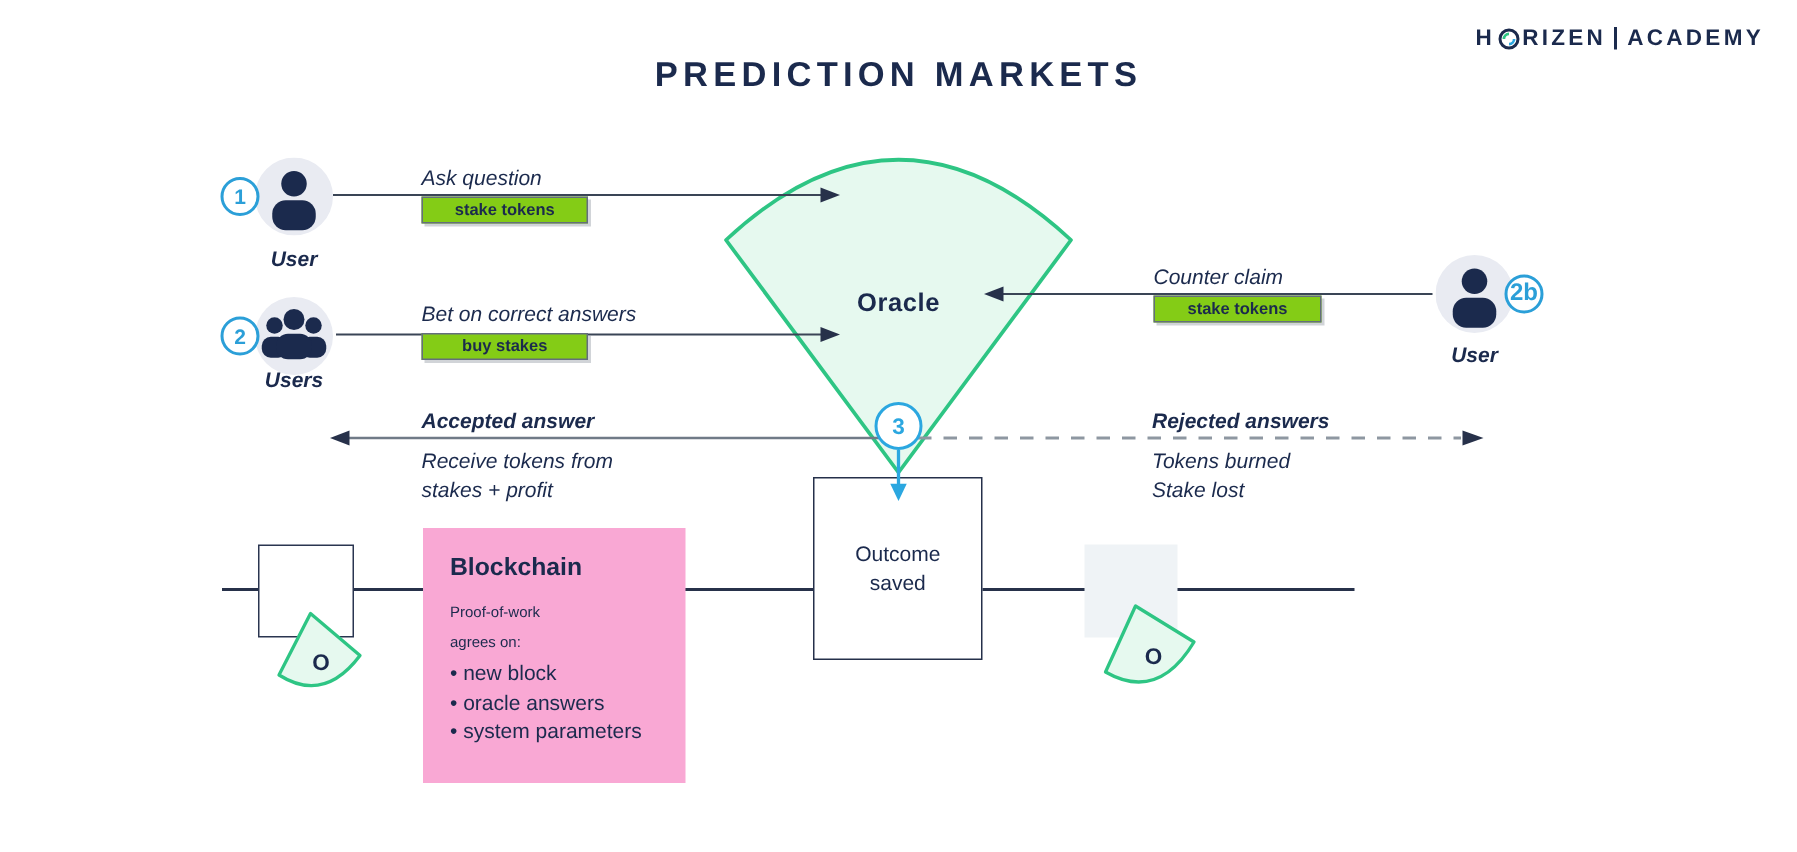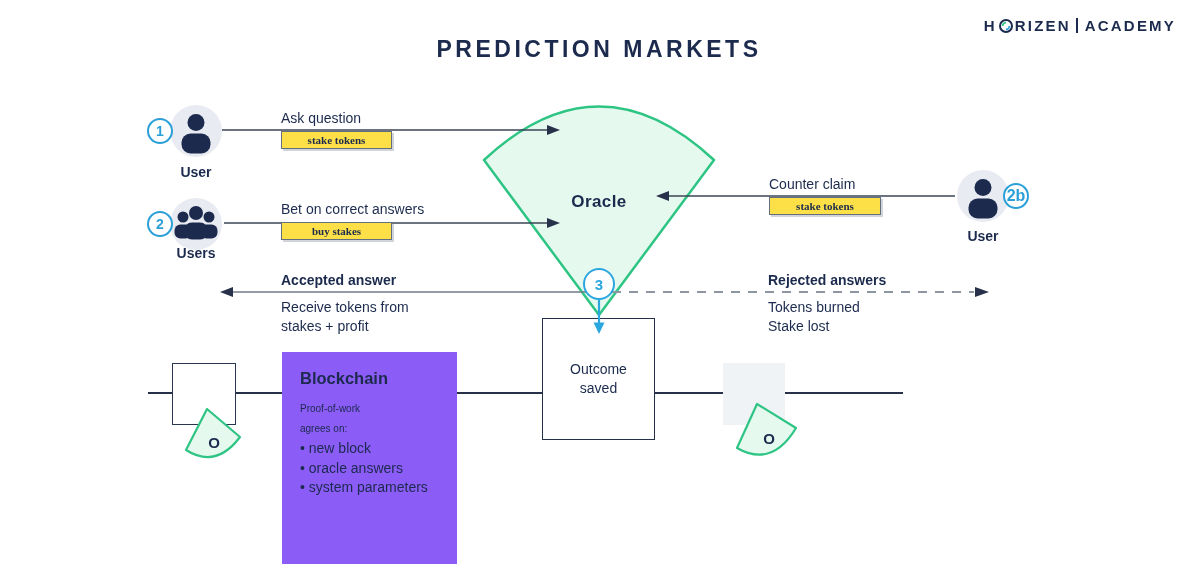--- a/index.html
+++ b/index.html
@@ -8,40 +8,40 @@
   svg.layer{position:absolute;left:0;top:0;}
   svg.base{z-index:1;}
   svg.top{z-index:4;pointer-events:none;}
   .abs{position:absolute;z-index:2;}
   .title{position:absolute;left:0;right:0;top:36px;text-align:center;font-size:23px;font-weight:bold;
          letter-spacing:3.5px;z-index:2;}
   .logo{position:absolute;top:17px;right:22px;display:flex;align-items:center;font-size:15px;
         font-weight:bold;letter-spacing:2.2px;z-index:2;}
   .logo .bar{width:2px;height:15px;background:#1B2A4D;margin:0 7px 0 5px;}
   .logo .oicon{margin:0 1px;display:flex;align-items:center;}
-  .lbl{font-size:14px;line-height:19px;}
+  .lbl{font-size:14px;line-height:19px;font-style:italic;}
   .bold{font-weight:bold;}
   .cx{transform:translateX(-50%);}
-  .tag{position:absolute;z-index:2;width:111px;height:18px;border:1px solid #646E7C;background:#fde047;
+  .tag{position:absolute;z-index:2;width:111px;height:18px;border:1px solid #646E7C;background:#84cc16;
        box-shadow:2px 2px 0 rgba(90,100,115,0.28);display:flex;align-items:center;justify-content:center;
-       font-size:11px;font-weight:bold;box-sizing:border-box;font-family:Liberation Serif, serif;}
+       font-size:11px;font-weight:bold;box-sizing:border-box;}
   .badge{position:absolute;z-index:3;width:26px;height:26px;border-radius:50%;border:2px solid #2B9FD8;
          background:#fff;color:#2B9FD8;font-weight:bold;font-size:14px;display:flex;align-items:center;
          justify-content:center;box-sizing:border-box;}
   .badge.small{font-size:16px;}
   .avatar{position:absolute;z-index:2;width:52px;height:52px;}
   .step3{position:absolute;z-index:3;left:583px;top:268px;width:32px;height:32px;border-radius:50%;
          border:2px solid #2BA7E0;background:#fff;color:#2BA7E0;font-weight:bold;font-size:15px;
          display:flex;align-items:center;justify-content:center;box-sizing:border-box;}
   .oracle-lbl{position:absolute;z-index:2;top:176px;left:599px;transform:translateX(-50%);
               font-size:17px;font-weight:bold;letter-spacing:0.4px;margin-top:16px;}
   .outcome{position:absolute;z-index:2;left:542px;top:318px;width:113px;height:122px;background:#fff;
            border:1.5px solid #25304A;box-sizing:border-box;display:flex;flex-direction:column;
            align-items:center;justify-content:center;font-size:14px;line-height:19px;text-align:right;}
-  .bc{position:absolute;z-index:2;left:282px;top:352px;width:175px;height:212px;background:#8b5cf6;
+  .bc{position:absolute;z-index:2;left:282px;top:352px;width:175px;height:170px;background:#f9a8d4;
       box-sizing:border-box;padding:17px 10px 0 18px;}
   .bc-title{font-size:16.5px;font-weight:bold;margin-bottom:11px;}
   .bc-sub{font-size:10px;line-height:20px;}
   .bc-bullets{font-size:14px;line-height:19.5px;}
   .bc-bullets div::before{content:"• ";}
   .block-left{position:absolute;z-index:2;left:172px;top:363px;width:64px;height:62px;background:#fff;
               border:1.5px solid #2A3550;box-sizing:border-box;}
   .block-right{position:absolute;z-index:2;left:723px;top:363px;width:62px;height:62px;background:#EFF3F6;}
   .mini-o{position:absolute;z-index:5;font-weight:bold;font-size:15px;transform:translate(-50%,-50%);}
 </style>

